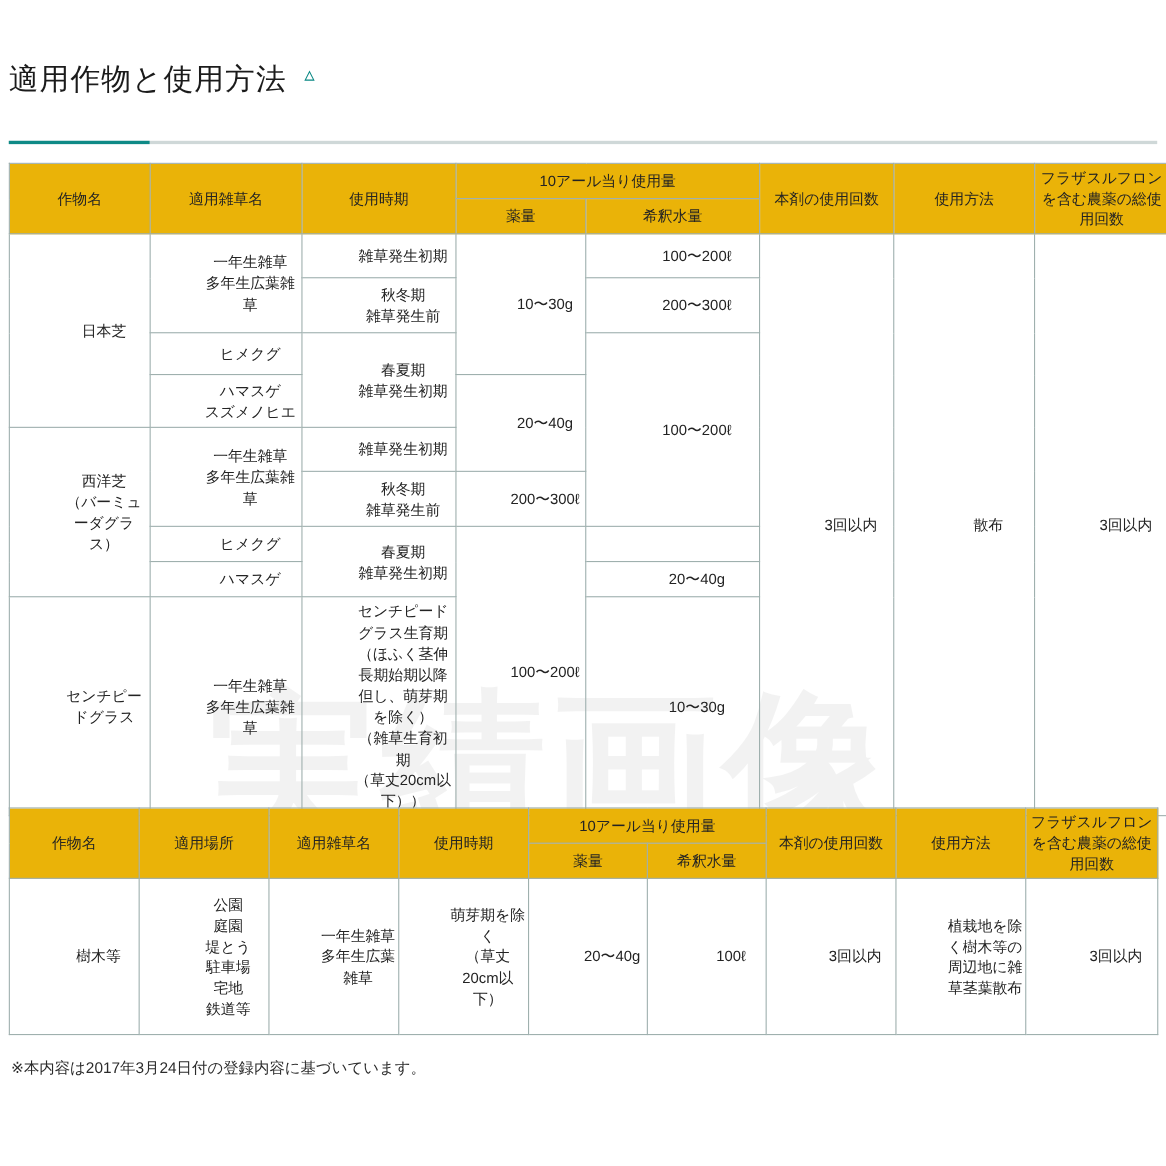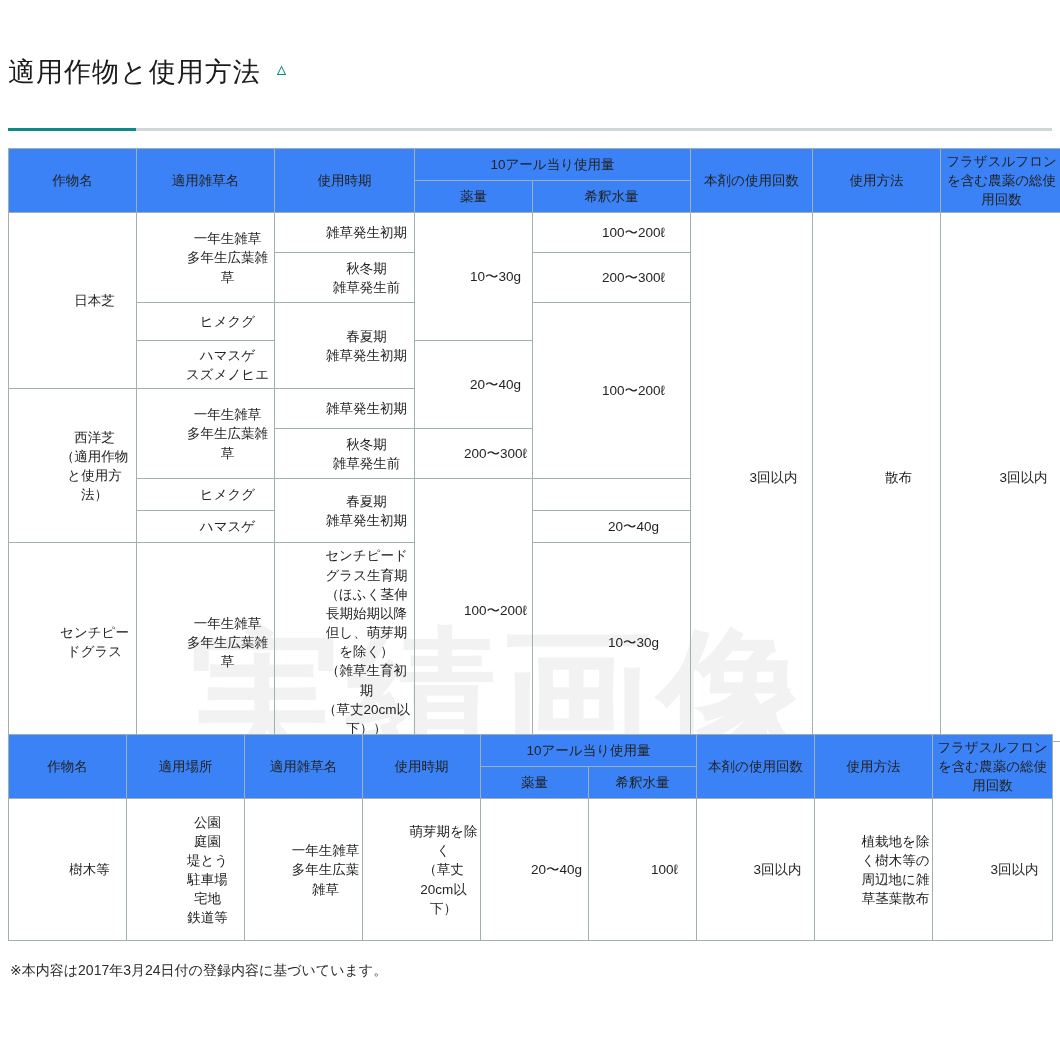--- a/index.html
+++ b/index.html
@@ -96,21 +96,21 @@
     border: 1px solid #9fb0ae;
     font-weight: 400;
     font-size: 13.5px;
     text-align: center;
     vertical-align: middle;
     color: #232323;
     padding: 3px 2px;
     line-height: 1.42;
   }
   table.tbl th {
-    background: #3b82f6;
+    background: #eab308;
     font-size: 13.5px;
   }
   table.tbl td { background: transparent; padding-left: 46px; }
 
   #table1 {
     position: absolute;
     left: 8px;
     top: 148px;
     width: 1044px;
   }
@@ -196,21 +196,21 @@
           <td rowspan="4">100〜200ℓ</td>
         </tr>
         <tr style="height:48px">
           <td style="white-space:pre-line">ハマスゲ
 スズメノヒエ</td>
           <td rowspan="2">20〜40g</td>
         </tr>
 
         <tr style="height:40px">
           <td rowspan="4" style="white-space:pre-line">西洋芝
-（適用作物と使用方法）</td>
+（バーミューダグラス）</td>
           <td rowspan="2" style="white-space:pre-line">一年生雑草
 多年生広葉雑草</td>
           <td>雑草発生初期</td>
           <td rowspan="3">10〜30g</td>
         </tr>
         <tr style="height:50px">
           <td style="white-space:pre-line">秋冬期
 雑草発生前</td>
           <td>200〜300ℓ</td>
         </tr>

